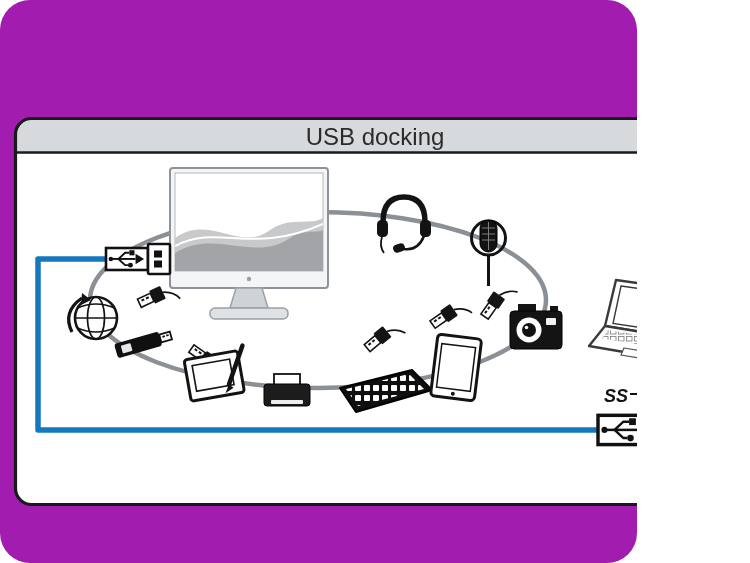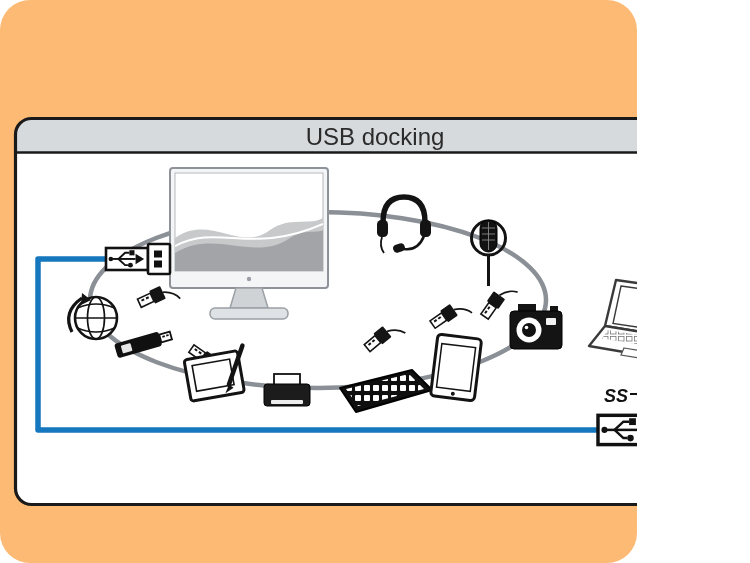--- a/index.html
+++ b/index.html
@@ -1,16 +1,16 @@
 <!DOCTYPE html>
 <html><head>
 <meta charset="utf-8">
 <style>
   html,body{margin:0;padding:0;background:#fff;}
-  .stage{position:relative;width:637px;height:563px;background:#fdba74;overflow:hidden;
+  .stage{position:relative;width:637px;height:563px;background:#a21caf;overflow:hidden;
          font-family:"Liberation Sans",sans-serif;border-radius:30px;}
   svg{display:block;}
   text{font-family:"Liberation Sans",sans-serif;}
   .title-text{font-size:24px;fill:#2b2b2b;}
   .ss-text{font-size:18px;font-weight:bold;font-style:italic;fill:#111;}
 </style>
 </head>
 <body>
 
 <div class="stage">

